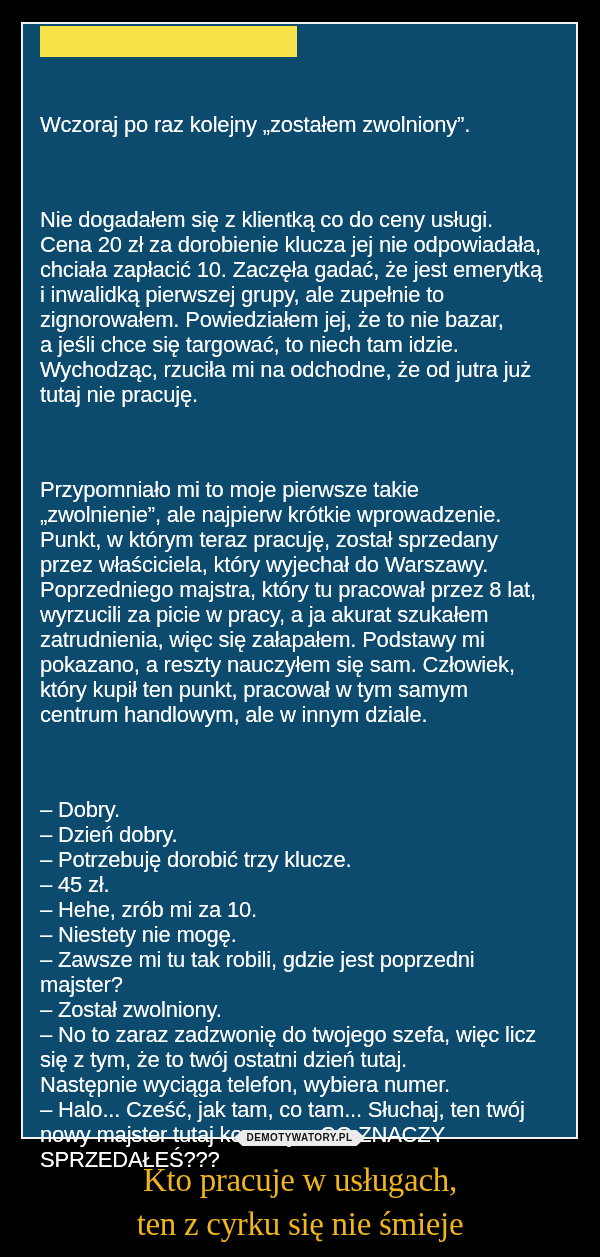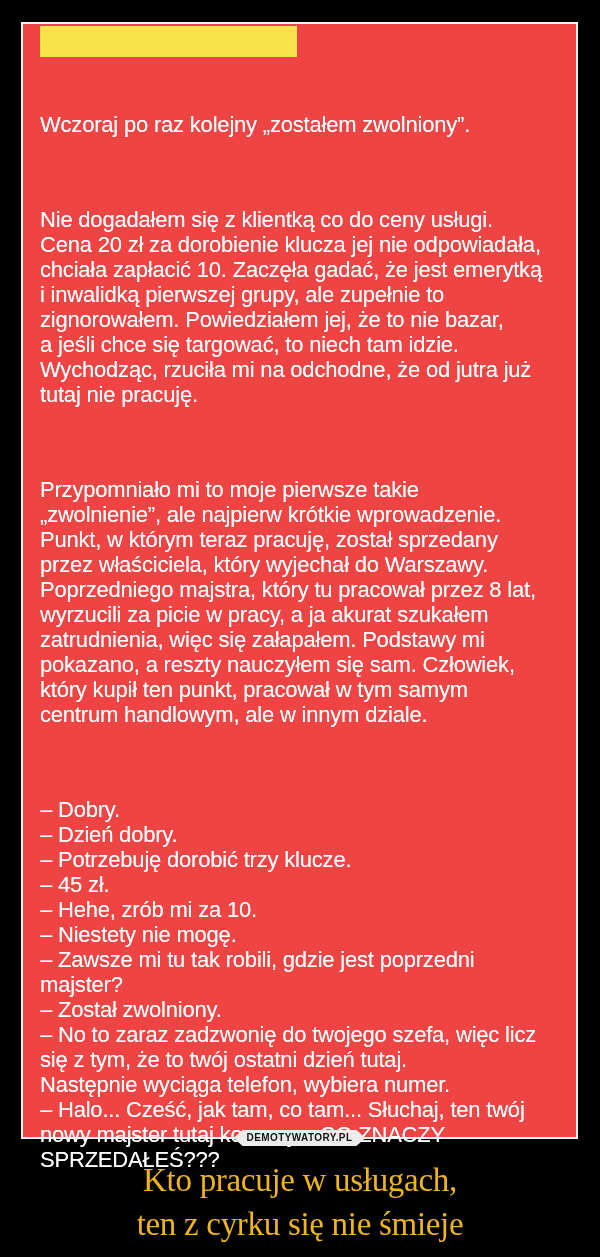--- a/index.html
+++ b/index.html
@@ -18,21 +18,21 @@
     background:var(--background);
     position:relative;
     overflow:hidden;
     font-family:"Liberation Sans", sans-serif;
   }
   .frame{
     position:absolute;
     left:21px;top:22px;
     width:553px;height:1113px;
     border:2px solid var(--frame-border);
-    background:#ef4444;
+    background:#0c4a6e;
   }
   .censor-bar{
     position:absolute;
     left:17px;top:2px;
     width:257px;height:31px;
     background:var(--censor-bar);
   }
   .story{
     position:absolute;
     left:17px;top:38px;right:8px;

